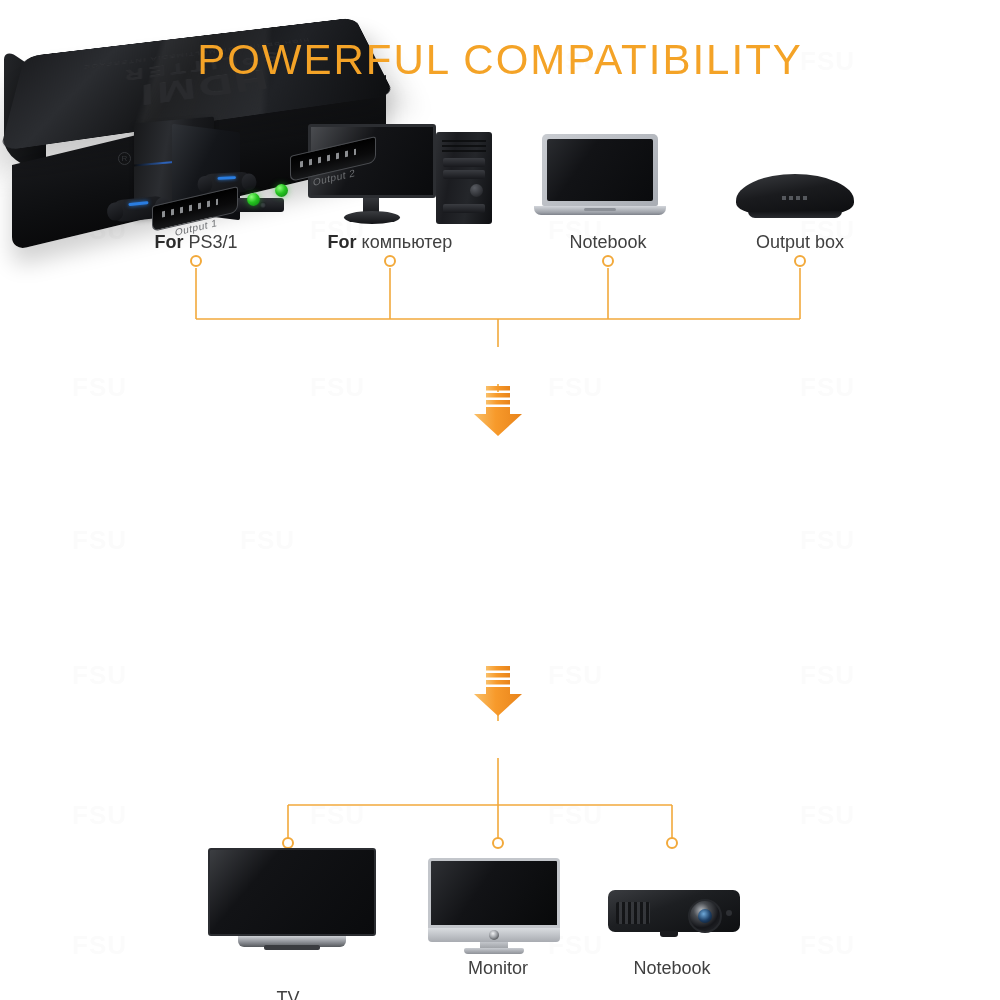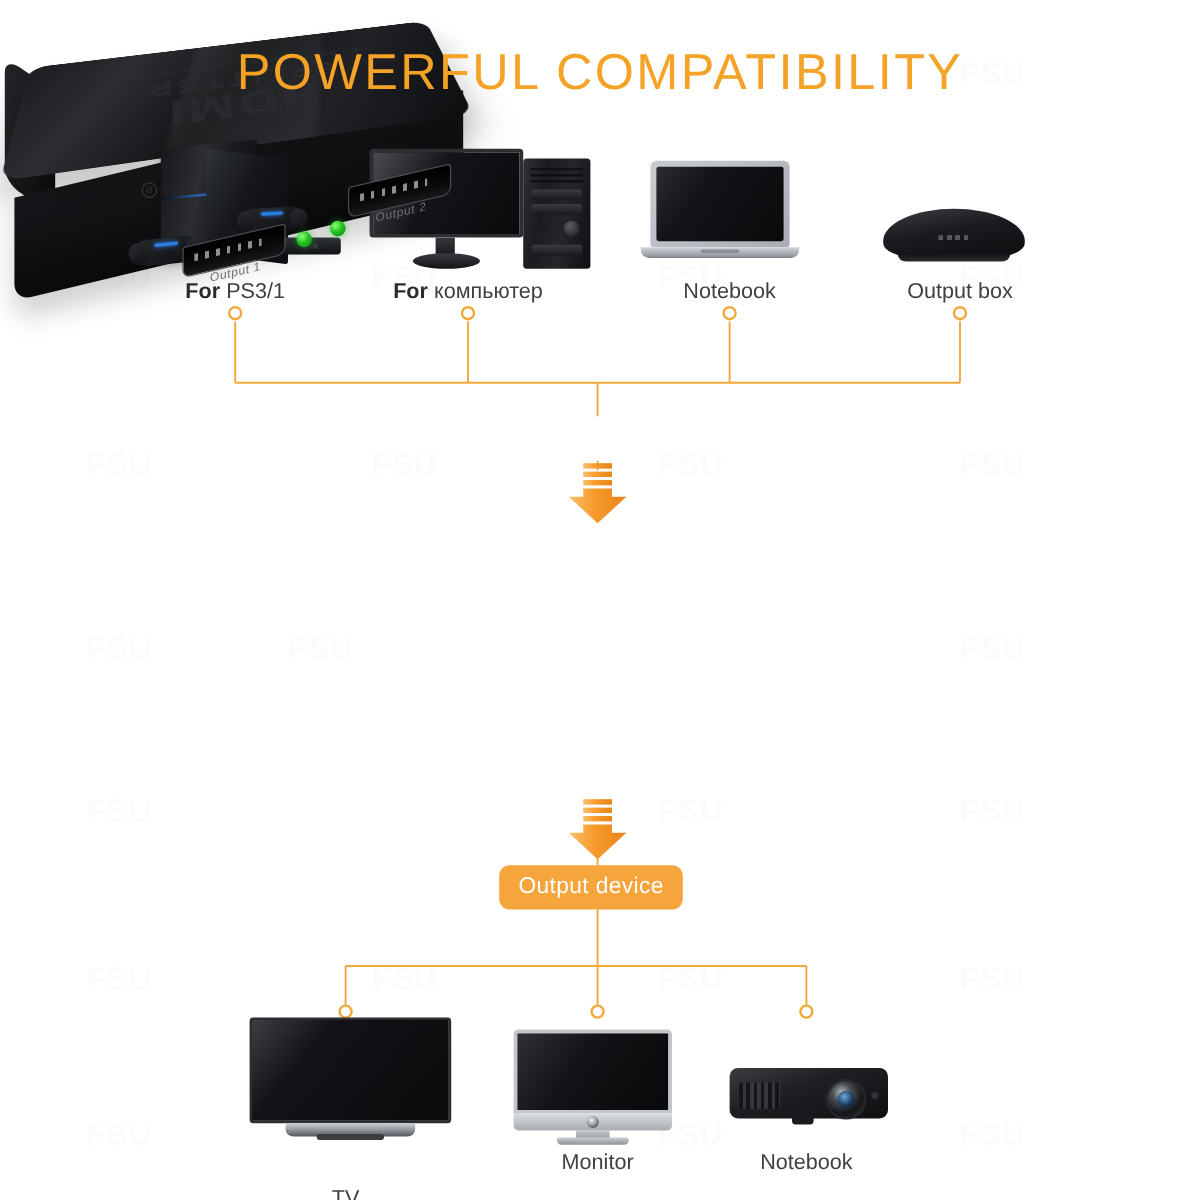--- a/index.html
+++ b/index.html
@@ -457,21 +457,20 @@
   <div class="dev-label" style="left:300px; top:232px; width:180px;">
     <span class="bold">For</span><span> компьютер</span>
   </div>
   <div class="dev-label" style="left:528px; top:232px; width:160px;">
     <span>Notebook</span>
   </div>
   <div class="dev-label" style="left:720px; top:232px; width:160px;">
     <span>Output box</span>
   </div>
 
-  <div class="badge" id="badge-output">Output device</div>
 
   <div id="art-splitter">
     <div class="sp-side"></div>
     <div class="sp-front"></div>
     <div class="sp-top">
       <div class="sp-gloss"></div>
       <div class="sp-brand">
         <div class="b1">HDMI</div>
         <div class="b2">SPLITTER</div>
         <div class="b3">HIGH DEFINITION MULTIMEDIA INTERFACE</div>

